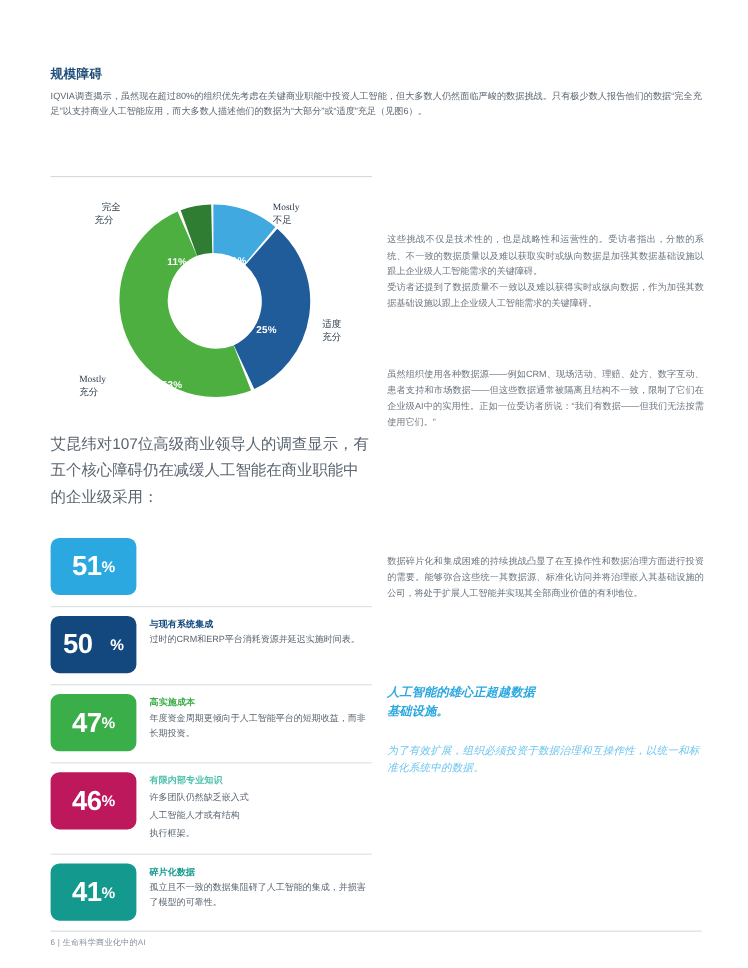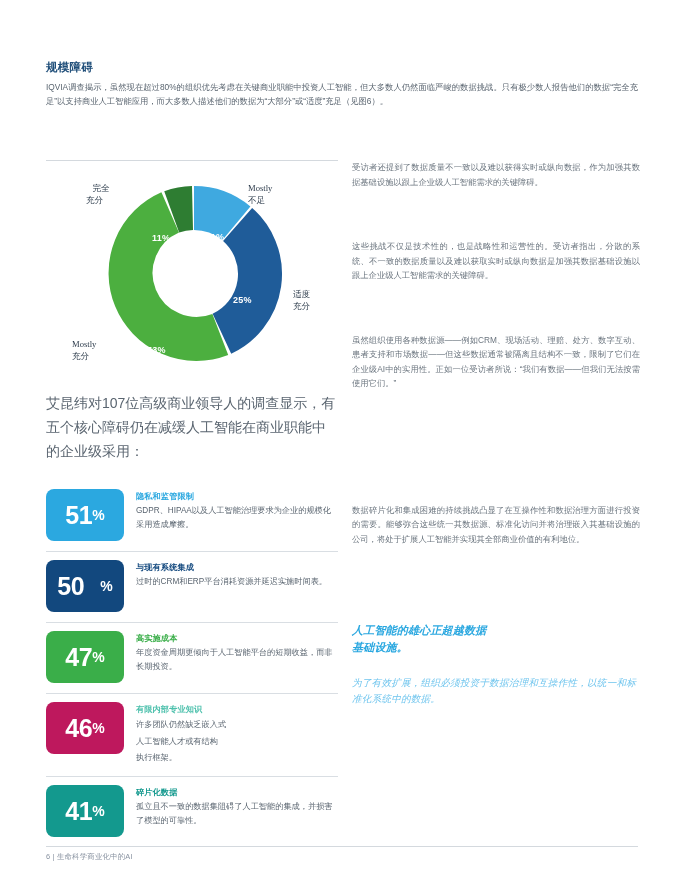--- a/index.html
+++ b/index.html
@@ -144,24 +144,20 @@
 
     <div class="chart-note">艾昆纬对107位高级商业领导人的调查显示，有五个核心障碍仍在减缓人工智能在商业职能中的企业级采用：</div>
 
     <div class="cards">
 
       <div class="card">
         <div class="chip" style="background:#2BA8E0;">
           <span class="chip-num">51</span>
             <span class="chip-pct">%</span>
         </div>
-        <div class="card-body">
-          <div class="card-title" style="color:#2BA8E0;">隐私和监管限制</div>
-          <div class="card-text">GDPR、HIPAA以及人工智能治理要求为企业的规模化采用造成摩擦。</div>
-        </div>
       </div>
 
       <div class="card-divider"></div>
 
       <div class="card">
         <div class="chip" style="background:#12487E;gap:16px;">
           <span class="chip-num">50</span>
             <span class="chip-pct">%</span>
         </div>
         <div class="card-body">
@@ -208,23 +204,23 @@
         <div class="card-body">
           <div class="card-title" style="color:#13998E;">碎片化数据</div>
           <div class="card-text">孤立且不一致的数据集阻碍了人工智能的集成，并损害了模型的可靠性。</div>
         </div>
       </div>
 
     </div>
   </div>
 
   <div class="col-right">
+    <div class="r-para" style="margin-top:50px;">这些挑战不仅是技术性的，也是战略性和运营性的。受访者指出，分散的系统、不一致的数据质量以及难以获取实时或纵向数据是加强其数据基础设施以跟上企业级人工智能需求的关键障碍。</div>
+
     <div class="r-para" style="margin-top:0;">受访者还提到了数据质量不一致以及难以获得实时或纵向数据，作为加强其数据基础设施以跟上企业级人工智能需求的关键障碍。</div>
-
-    <div class="r-para" style="margin-top:50px;">这些挑战不仅是技术性的，也是战略性和运营性的。受访者指出，分散的系统、不一致的数据质量以及难以获取实时或纵向数据是加强其数据基础设施以跟上企业级人工智能需求的关键障碍。</div>
 
     <div class="r-para" style="margin-top:50px;">虽然组织使用各种数据源——例如CRM、现场活动、理赔、处方、数字互动、患者支持和市场数据——但这些数据通常被隔离且结构不一致，限制了它们在企业级AI中的实用性。正如一位受访者所说：“我们有数据——但我们无法按需使用它们。”</div>
 
     <div class="r-para" style="margin-top:112px;">数据碎片化和集成困难的持续挑战凸显了在互操作性和数据治理方面进行投资的需要。能够弥合这些统一其数据源、标准化访问并将治理嵌入其基础设施的公司，将处于扩展人工智能并实现其全部商业价值的有利地位。</div>
 
     <div class="pull-head" style="margin-top:76px; white-space:pre-line;">人工智能的雄心正超越数据
 基础设施。</div>
 
     <div class="pull-sub" style="margin-top:20px;">为了有效扩展，组织必须投资于数据治理和互操作性，以统一和标准化系统中的数据。</div>
   </div>

